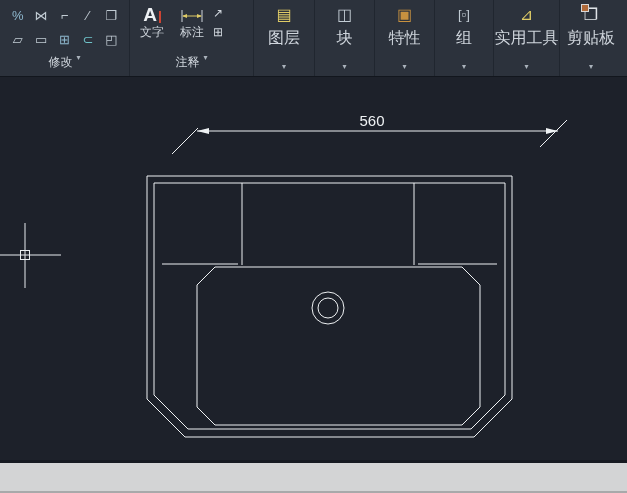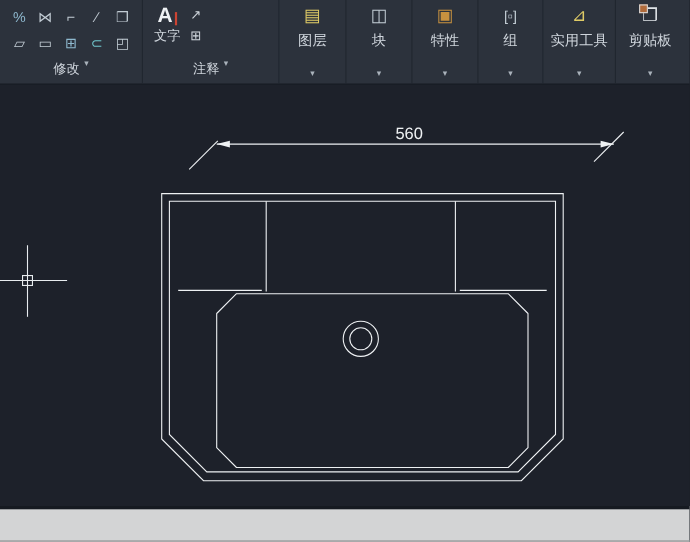--- a/index.html
+++ b/index.html
@@ -41,21 +41,21 @@
     color:#cfd5dc;font-size:12px;white-space:nowrap;
   }
   .bigbtn .glyph-row{height:22px;display:flex;align-items:flex-end;justify-content:center;}
   .icon-a{font-size:19px;font-weight:bold;color:#eef1f4;line-height:1;}
   .a-cursor{width:2px;height:12px;background:#cc4433;margin-left:2px;margin-bottom:1px;}
   .mini-col{display:flex;flex-direction:column;gap:7px;padding-top:5px;color:#cfd5dc;}
   .mini{font-size:12px;line-height:1;text-align:center;}
   
   .rpanel{display:flex;flex-direction:column;align-items:center;padding-top:4px;}
   .rpanel .rp-glyph{height:21px;display:flex;align-items:center;font-size:16px;line-height:1;}
-  .rpanel .rp-label{font-size:13px;color:#cfd5dc;margin-top:3px;white-space:nowrap;}
+  .rpanel .rp-label{font-size:16px;color:#cfd5dc;margin-top:3px;white-space:nowrap;}
   .rpanel .dd-arrow{margin-top:auto;margin-bottom:5px;}
   .c-yellow{color:#dfcb66;}
   .c-steel{color:#c2ccd4;}
   .c-orange{color:#c8913f;}
   .c-white{color:#dfe3e7;}
   .clip-wrap{position:relative;}
   .clip-accent{position:absolute;left:-3px;top:0px;width:6px;height:6px;background:#b06a3a;border:1px solid #d8d8d8;}
   
   .canvas{display:block;background:#1d212a;}
   
@@ -89,20 +89,32 @@
   </div>
 
   <div class="panel p-annotate">
     <div class="annotate-body">
       <div class="bigbtn">
         <div class="glyph-row">
           <span class="icon-a">A</span>
           <span class="a-cursor"></span>
         </div>
         <span>文字</span>
+      </div>
+      <div class="bigbtn">
+        <div class="glyph-row">
+          <svg width="26" height="18" viewBox="0 0 26 18">
+            <line x1="3" y1="4" x2="3" y2="16" stroke="#cfd5dc" stroke-width="1"></line>
+            <line x1="23" y1="4" x2="23" y2="16" stroke="#cfd5dc" stroke-width="1"></line>
+            <line x1="4" y1="10" x2="22" y2="10" stroke="#dfcb66" stroke-width="1"></line>
+            <polygon points="3,10 8,8 8,12" fill="#dfcb66"></polygon>
+            <polygon points="23,10 18,8 18,12" fill="#dfcb66"></polygon>
+          </svg>
+        </div>
+        <span>标注</span>
       </div>
       <div class="mini-col">
         <span class="mini">↗</span>
         <span class="mini">⊞</span>
       </div>
     </div>
     <div class="panel-title">
       <span>注释</span>
       <span class="dd-arrow">▾</span>
     </div>

